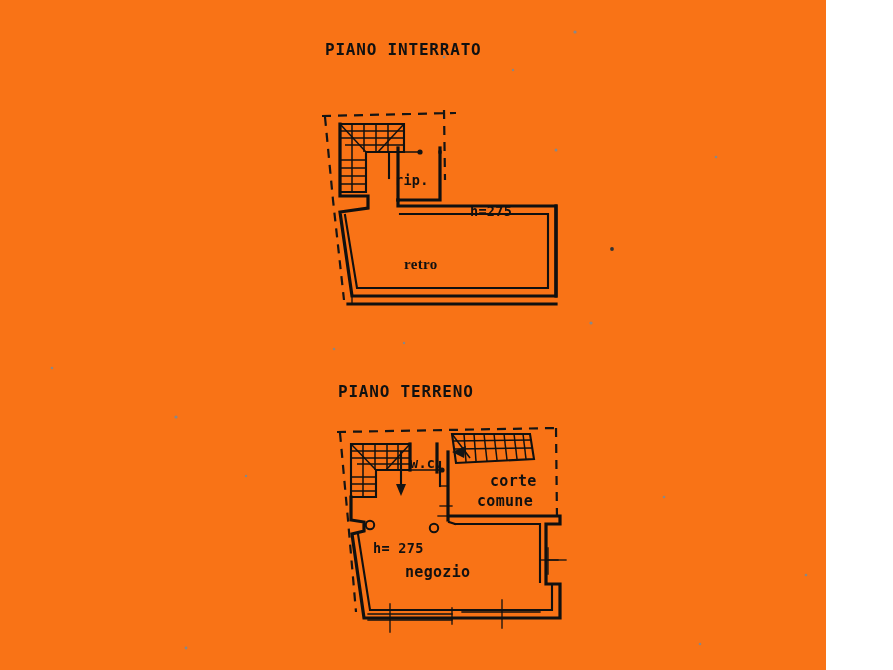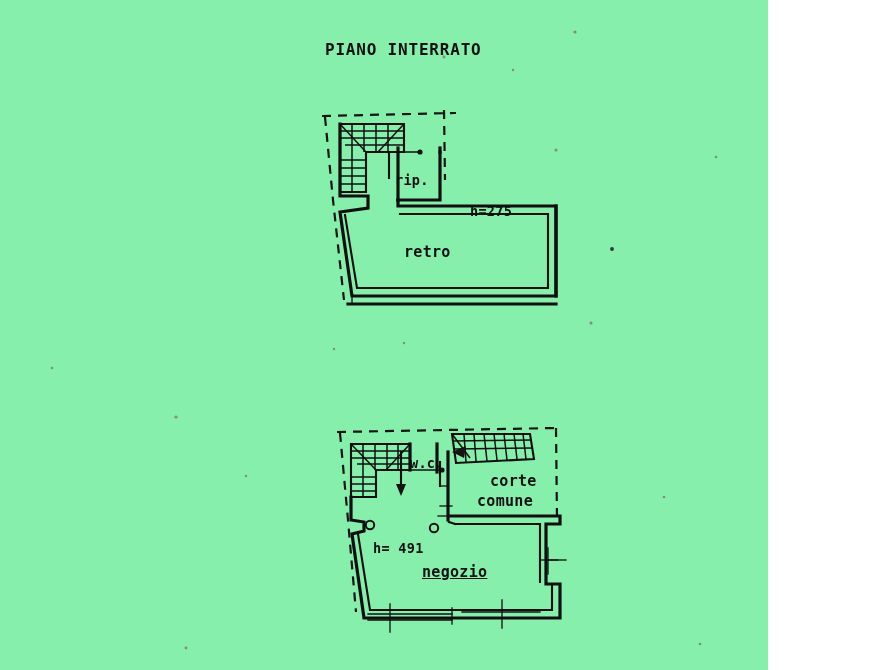--- a/index.html
+++ b/index.html
@@ -3,23 +3,23 @@
 <meta charset="utf-8">
 <title>Planimetria</title>
 <style>
   html, body {
     margin: 0;
     padding: 0;
     background: #ffffff;
   }
   #page {
     position: relative;
-    width: 768px;
+    width: 826px;
     height: 670px;
-    background: #86efac;
+    background: #f97316;
     overflow: hidden;
     font-family: "DejaVu Sans Mono", monospace;
   }
   .plan-title {
     position: absolute;
     font-family: "DejaVu Sans Mono", monospace;
     font-size: 16px;
     font-weight: 700;
     letter-spacing: 0.8px;
     color: #111111;
@@ -57,36 +57,37 @@
   .speck-d   { fill: #333333; }
   .circ      { fill: none; stroke: #101010; stroke-width: 2.0; }
 </style>
 </head>
 <body>
 
 <div id="page">
 
   <div class="plan-title" id="title-interrato">PIANO INTERRATO</div>
 
+  <div class="plan-title" id="title-terreno">PIANO TERRENO</div>
 
   <div class="room-label small" style="left:395px; top:172px;">rip.</div>
 
   <div class="room-label small" style="left:470px; top:203px;">h=275</div>
 
-  <div class="room-label" style="left:404px; top:243px;">retro</div>
+  <div class="room-label" style="left:404px; top:256px;font-family:Liberation Serif, serif;">retro</div>
 
   <div class="room-label small" style="left:410px; top:455px;">w.c.</div>
 
   <div class="room-label" style="left:490px; top:472px;">corte</div>
 
   <div class="room-label" style="left:477px; top:492px;">comune</div>
 
-  <div class="room-label small" style="left:373px; top:540px;">h= 491</div>
-
-  <div class="room-label" style="left:422px; top:563px;text-decoration:underline;">negozio</div>
+  <div class="room-label small" style="left:373px; top:540px;">h= 275</div>
+
+  <div class="room-label" style="left:405px; top:563px;">negozio</div>
 
   <svg class="plan" viewBox="0 0 893 670">
 
     <g>
 
       <g>
         <path class="bound" d="M 322,116 L 455,113"></path>
         <path class="bound" d="M 455,113 L 456,113"></path>
         <path class="bound" d="M 325,117 L 333,200 L 344,300"></path>
         <path class="bound" d="M 444,110 L 445,180"></path>

